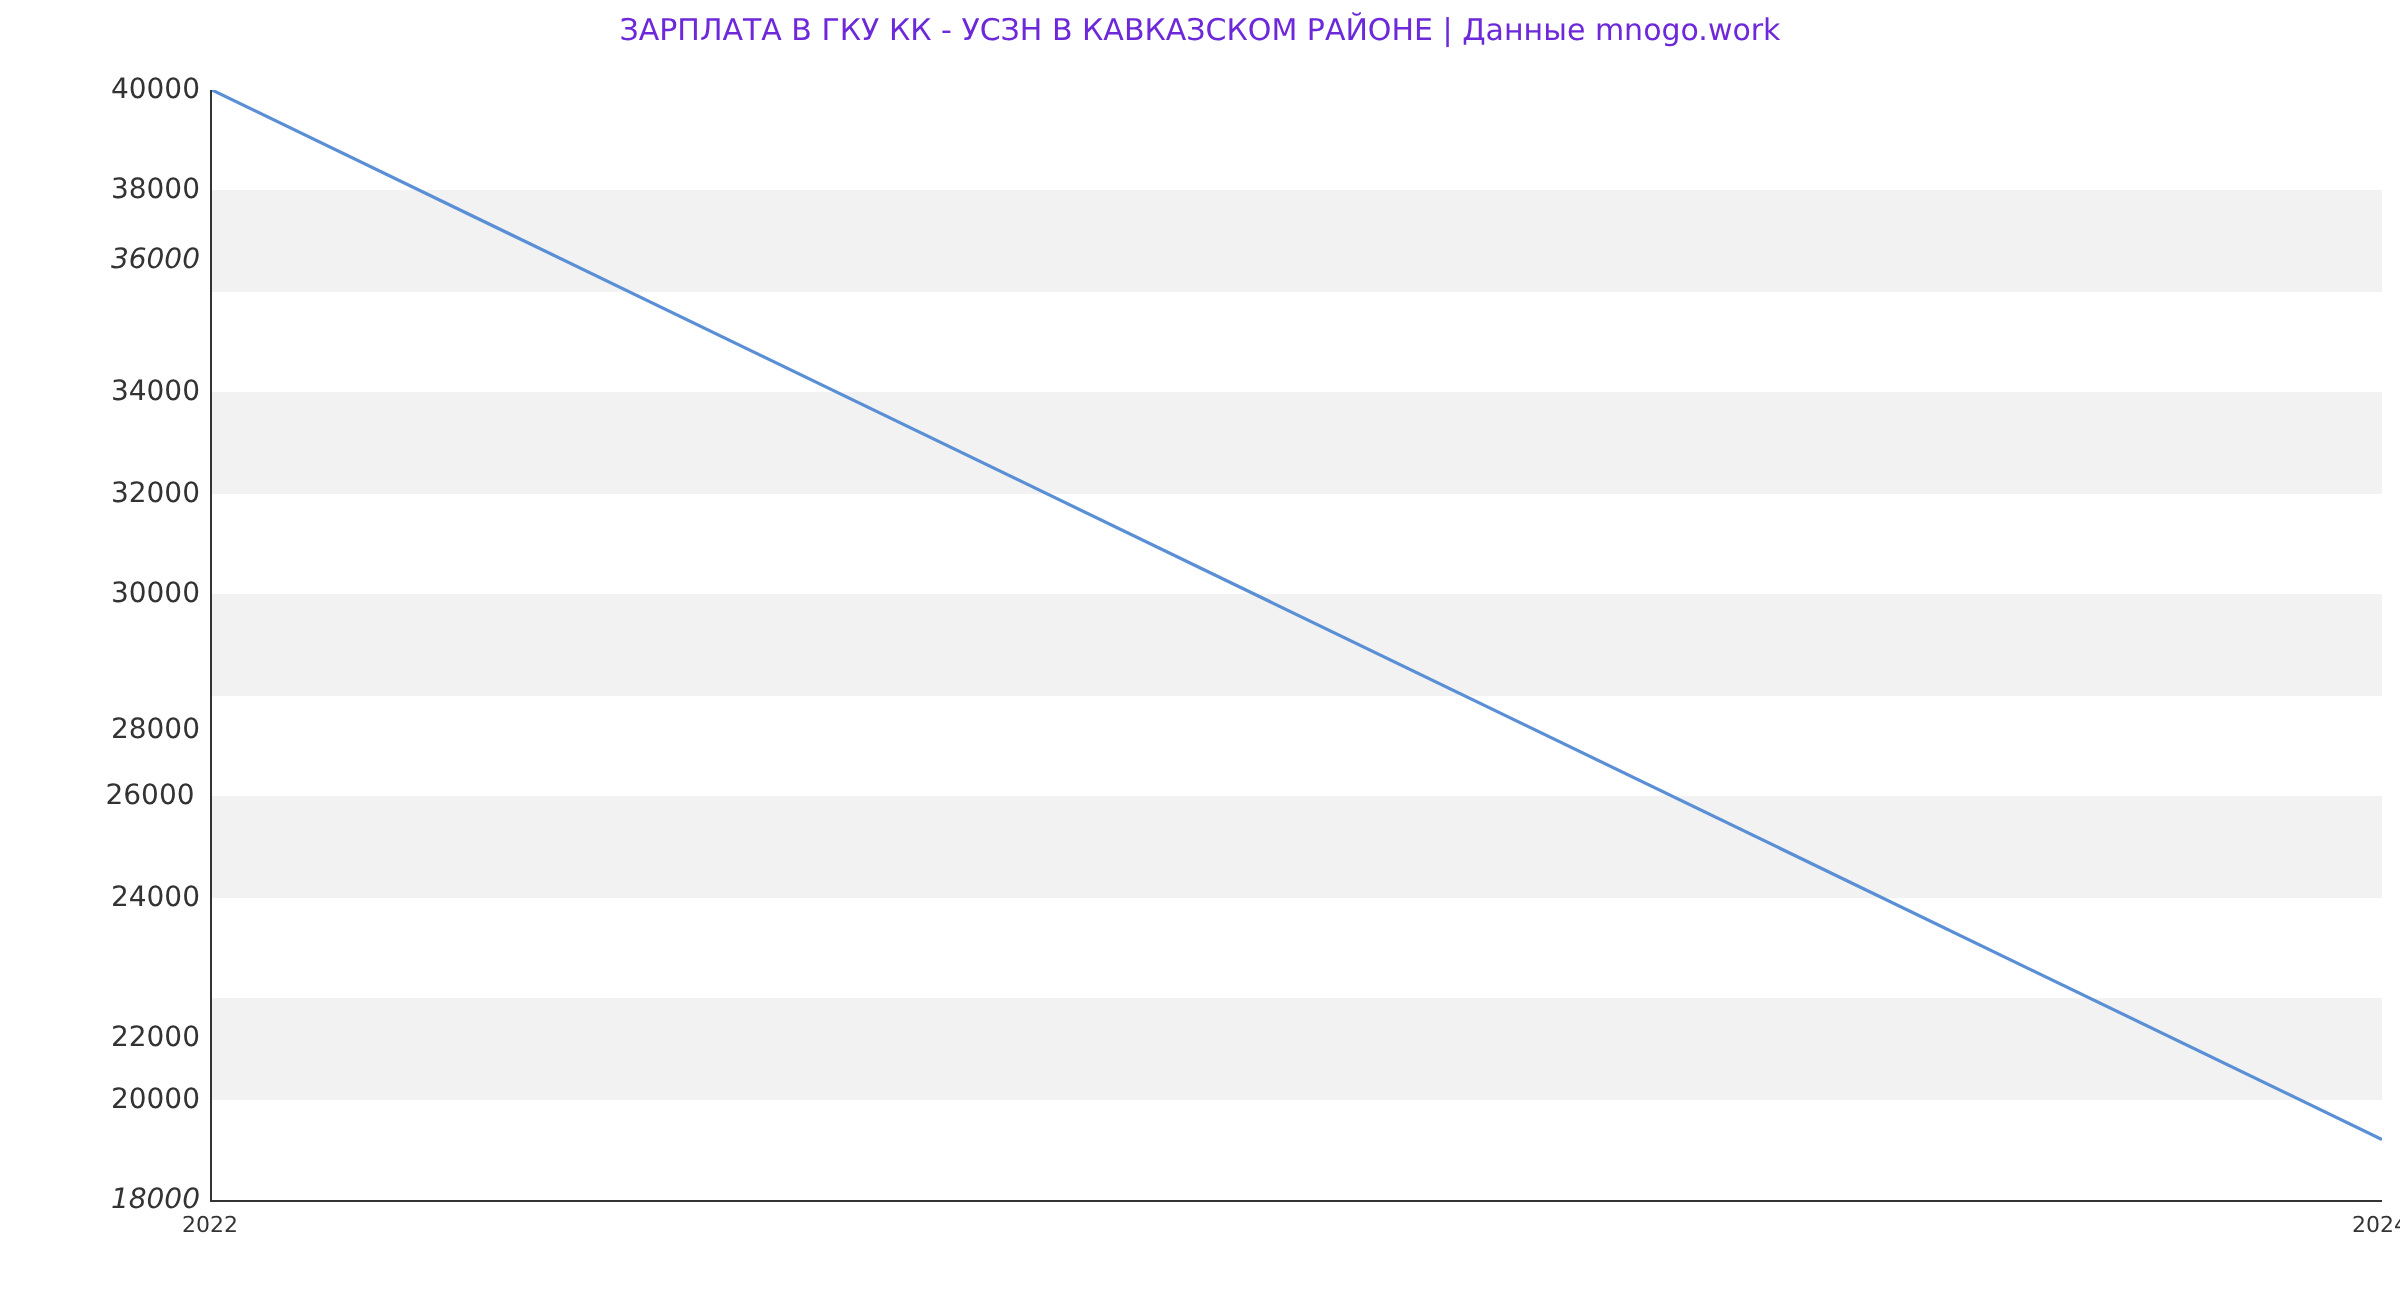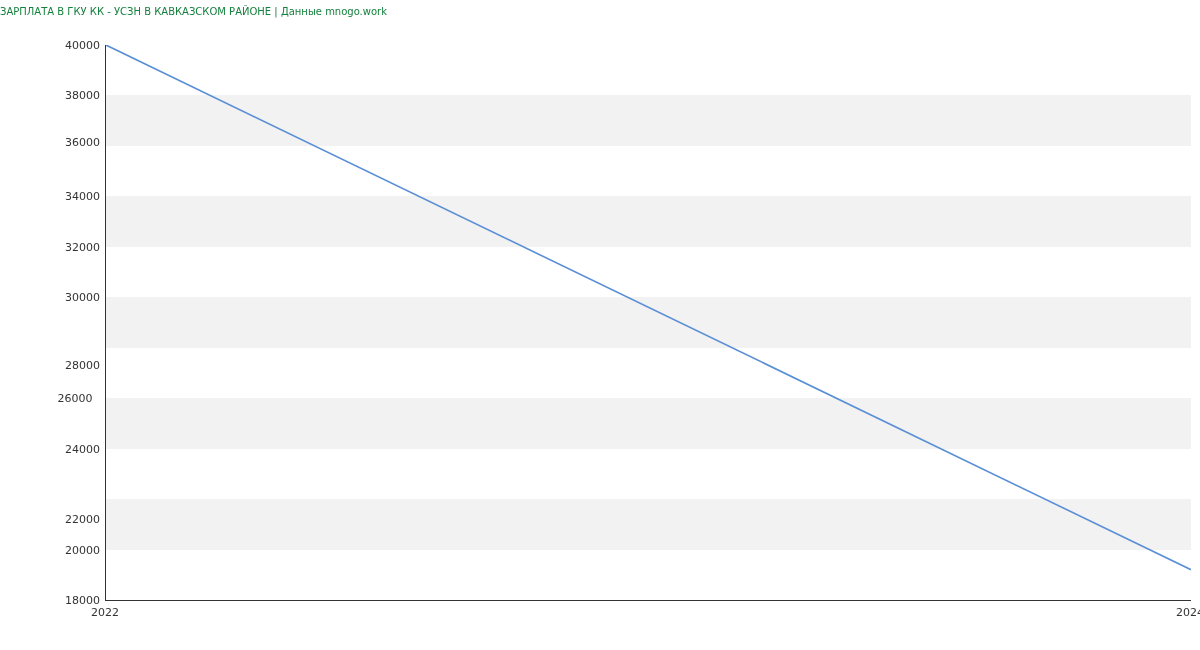--- a/index.html
+++ b/index.html
@@ -14,22 +14,23 @@
   .chart-wrap {
     position: relative;
     width: 1200px;
     height: 650px;
   }
   .title {
     position: absolute;
     top: 6px;
     left: 0;
     width: 100%;
-    font-size: 10px;
-    color: #15803d;
+    text-align: center;
+    font-size: 15px;
+    color: #6d28d9;
   }
   .plot-area {
     position: absolute;
     left: 105px;
     top: 45px;
     width: 1085px;
     height: 555px;
     border-left: 1px solid #333;
     border-bottom: 1px solid #333;
     overflow: hidden;
@@ -38,21 +39,21 @@
     position: absolute;
     left: 0;
     width: 100%;
     background: #f2f2f2;
   }
   .y-tick {
     position: absolute;
     right: 1100px;
     width: 50px;
     text-align: right;
-    font-size: 11px;
+    font-size: 14px;
     color: #333;
     transform: translateY(-50%);
   }
   .x-tick {
     position: absolute;
     top: 606px;
     font-size: 11px;
     color: #333;
     transform: translateX(-50%);
   }
@@ -80,27 +81,27 @@
       <div class="hband" style="top: 50.4545px; height: 50.4545px;"></div>
       <div class="hband" style="top: 151.364px; height: 50.4545px;"></div>
       <div class="hband" style="top: 252.273px; height: 50.4545px;"></div>
       <div class="hband" style="top: 353.182px; height: 50.4545px;"></div>
       <div class="hband" style="top: 454.091px; height: 50.4545px;"></div>
     <svg class="line-layer" id="line-layer" viewBox="0 0 1085 555" preserveAspectRatio="none">
       <path id="series-path" class="series-line" d="M0.00 0.00 L1085.00 524.73" style="stroke: rgb(90, 143, 214);"></path>
     </svg>
   </div>
 
-<div class="y-tick" style="top: 600px;">18000</div>
+<div class="y-tick" style="top: 600px; font-style: italic;">18000</div>
     <div class="y-tick" style="top: 549.545px;">20000</div>
     <div class="y-tick" style="top: 499.091px; margin-top: 20px;">22000</div>
     <div class="y-tick" style="top: 448.636px;">24000</div>
     <div class="y-tick" style="top: 398.182px; text-align: center;">26000</div>
     <div class="y-tick" style="top: 365px;">28000</div>
     <div class="y-tick" style="top: 297.273px;">30000</div>
     <div class="y-tick" style="top: 246.818px;">32000</div>
     <div class="y-tick" style="top: 196.364px;">34000</div>
-    <div class="y-tick" style="top: 142px;">36000</div>
+    <div class="y-tick" style="top: 130px; font-style: italic;">36000</div>
     <div class="y-tick" style="top: 95.4545px;">38000</div>
     <div class="y-tick" style="top: 45px;">40000</div>
     <div class="x-tick" style="left: 105px;">2022</div>
     <div class="x-tick" style="left: 1190px;">2024</div>
   </div>
 
 </body></html>

